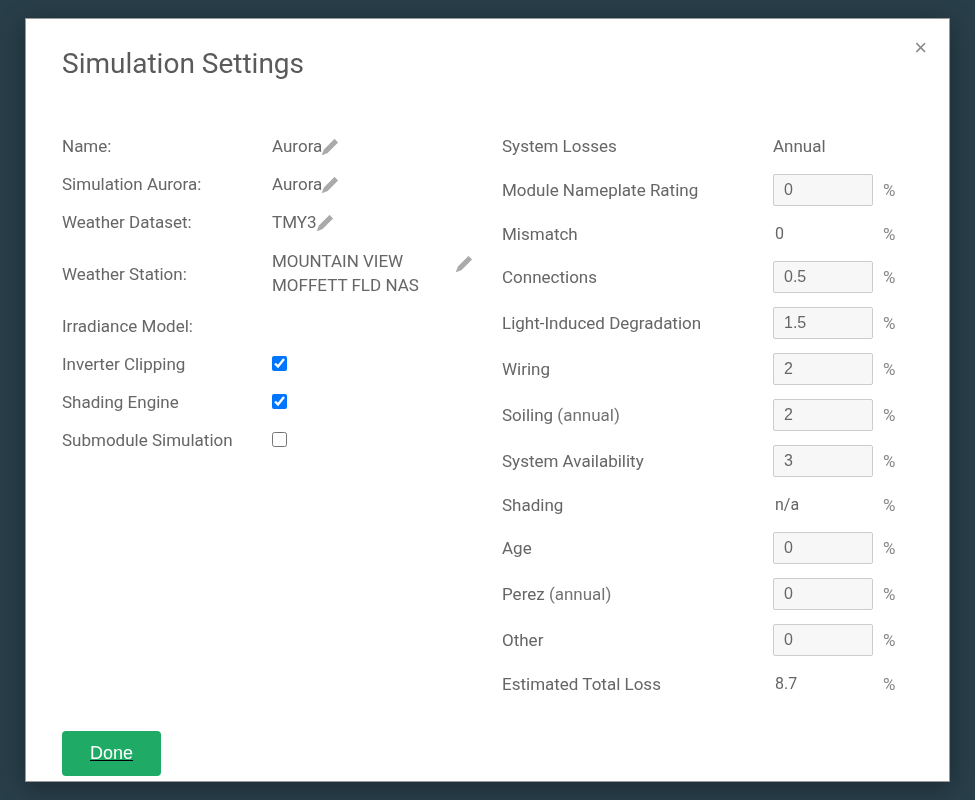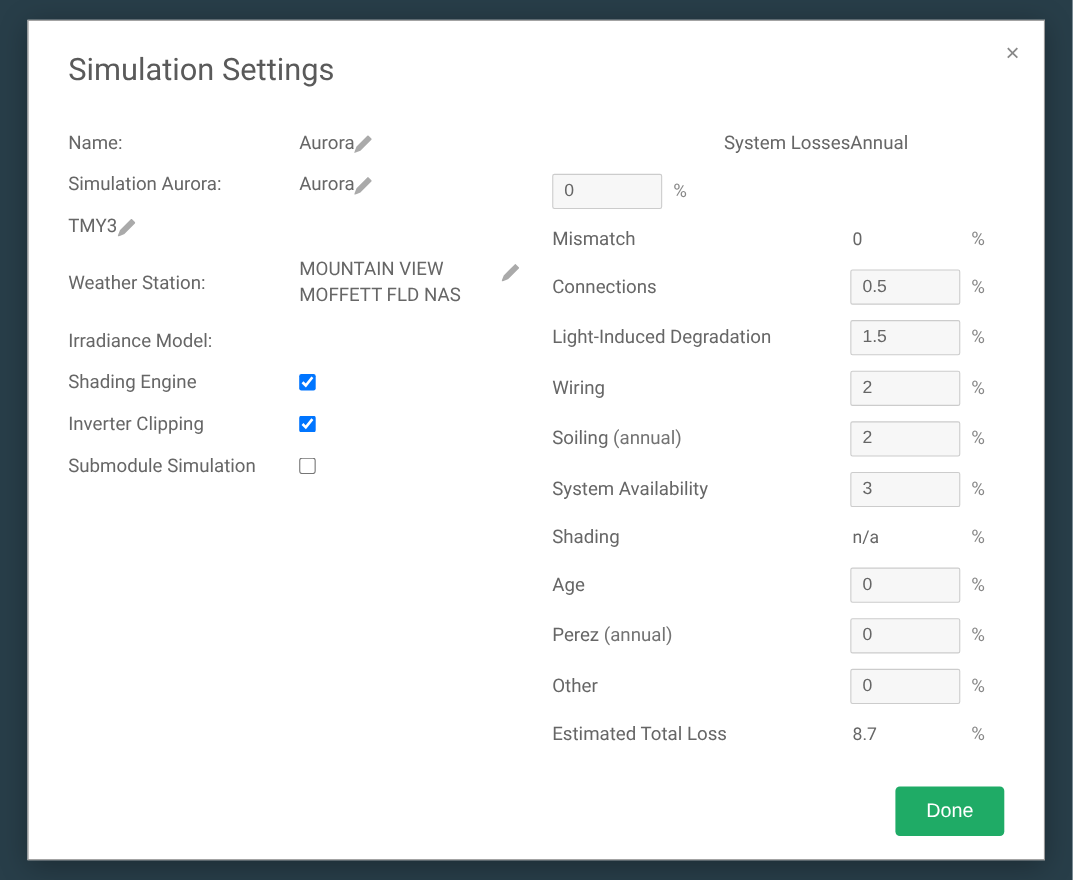--- a/index.html
+++ b/index.html
@@ -44,21 +44,21 @@
       color: #888;
       cursor: pointer;
       background: none;
       border: none;
       line-height: 1;
     }
     .modal-title {
       font-size: 28px;
       font-weight: 400;
       color: #5a5a5a;
-      margin-bottom: 40px;
+      margin-bottom: 56px;
     }
     .modal-body {
       display: flex;
       flex: 1;
       gap: 30px;
     }
     .left-col {
       flex: 0 0 410px;
     }
     .right-col {
@@ -100,21 +100,20 @@
       margin-top: 2px;
     }
     .loss-header {
       display: flex;
       color: #666;
       font-size: 17px;
       margin-bottom: 18px;
     }
     .loss-header-label {
       flex: 1;
-      text-align: right;
     }
     .loss-header-annual {
       flex: 0 0 140px;
     }
     .loss-row {
       display: flex;
       align-items: center;
       margin-bottom: 14px;
       color: #666;
       font-size: 17px;
@@ -147,22 +146,22 @@
       padding: 4px 2px;
       font-size: 16px;
       color: #666;
     }
     .loss-unit {
       color: #888;
       font-size: 17px;
     }
     .modal-footer {
       display: flex;
-      justify-content: flex-end;
       margin-top: 20px;
+      text-decoration: underline;
     }
     .done-btn {
       background: #1fab66;
       color: #fff;
       border: none;
       padding: 12px 28px;
       font-size: 18px;
       border-radius: 4px;
       cursor: pointer;
     }
@@ -209,20 +208,21 @@
           <span class="setting-value">Aurora</span>
           <span class="pencil-icon">
             <svg viewBox="0 0 16 16">
                 <path d="M12.146.146a.5.5 0 0 1 .708 0l3 3a.5.5 0 0 1 0 .708l-10 10a.5.5 0 0 1-.168.11l-5 2a.5.5 0 0 1-.65-.65l2-5a.5.5 0 0 1 .11-.168l10-10z"></path>
               </svg>
           </span>
         </div>
       </div>
 
       <div class="setting-row">
+        <div class="setting-label">Weather Dataset:</div>
         <div class="setting-value-wrap">
           <span class="setting-value">TMY3</span>
           <span class="pencil-icon">
             <svg viewBox="0 0 16 16">
                 <path d="M12.146.146a.5.5 0 0 1 .708 0l3 3a.5.5 0 0 1 0 .708l-10 10a.5.5 0 0 1-.168.11l-5 2a.5.5 0 0 1-.65-.65l2-5a.5.5 0 0 1 .11-.168l10-10z"></path>
               </svg>
           </span>
         </div>
       </div>
 
@@ -236,28 +236,28 @@
               </svg>
           </span>
         </div>
       </div>
 
       <div class="setting-row">
         <div class="setting-label">Irradiance Model:</div>
       </div>
 
       <div class="setting-row">
+        <div class="setting-label">Inverter Clipping</div>
+        <div class="setting-value-wrap">
+          <input type="checkbox" class="checkbox" checked="" style="">
+        </div>
+      </div>
+
+      <div class="setting-row">
         <div class="setting-label">Shading Engine</div>
-        <div class="setting-value-wrap">
-          <input type="checkbox" class="checkbox" checked="" style="">
-        </div>
-      </div>
-
-      <div class="setting-row">
-        <div class="setting-label">Inverter Clipping</div>
         <div class="setting-value-wrap">
           <input type="checkbox" class="checkbox" checked="" style="">
         </div>
       </div>
 
       <div class="setting-row">
         <div class="setting-label">Submodule Simulation</div>
         <div class="setting-value-wrap">
           <input type="checkbox" class="checkbox" style="">
         </div>
@@ -266,20 +266,21 @@
     </div>
 
     <div class="right-col">
 
       <div class="loss-header">
         <div class="loss-header-label">System Losses</div>
         <div class="loss-header-annual">Annual</div>
       </div>
 
       <div class="loss-row">
+        <div class="loss-label">Module Nameplate Rating</div>
         <div class="loss-value-wrap">
           <input class="loss-input" value="0" style="">
           <span class="loss-unit">%</span>
         </div>
       </div>
 
       <div class="loss-row">
         <div class="loss-label">Mismatch</div>
         <div class="loss-value-wrap">
           <div class="loss-static">0</div>

